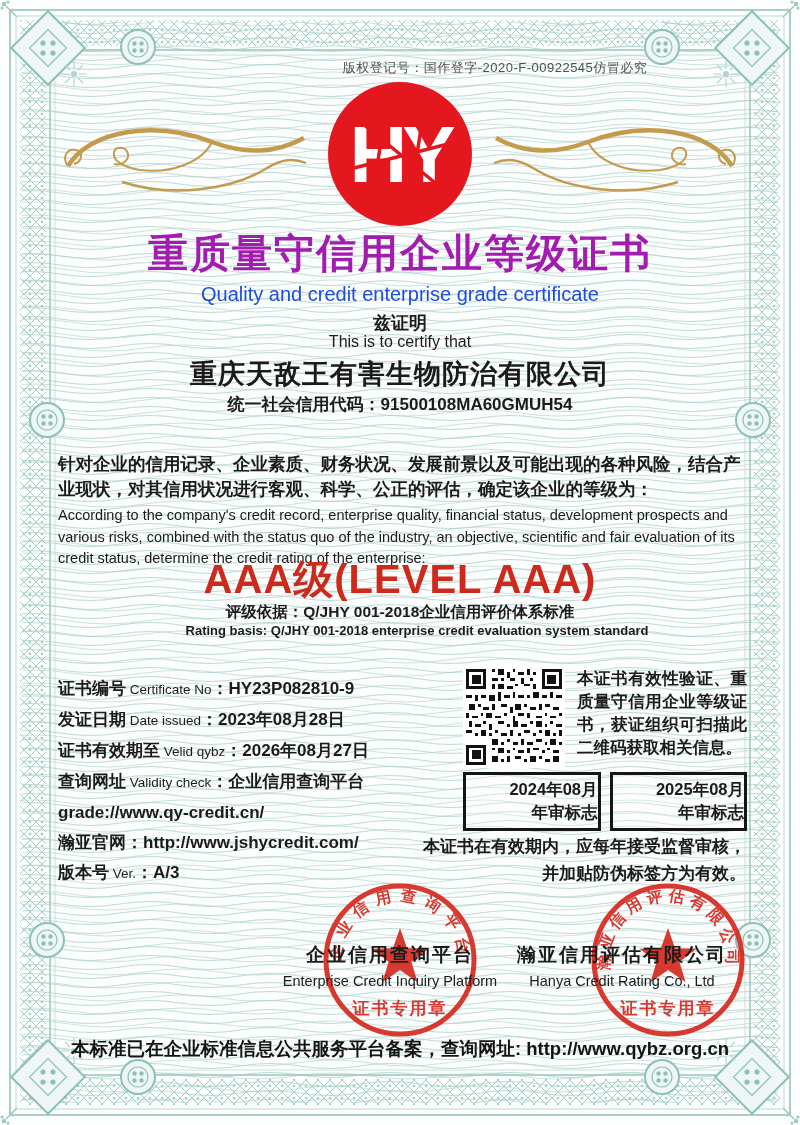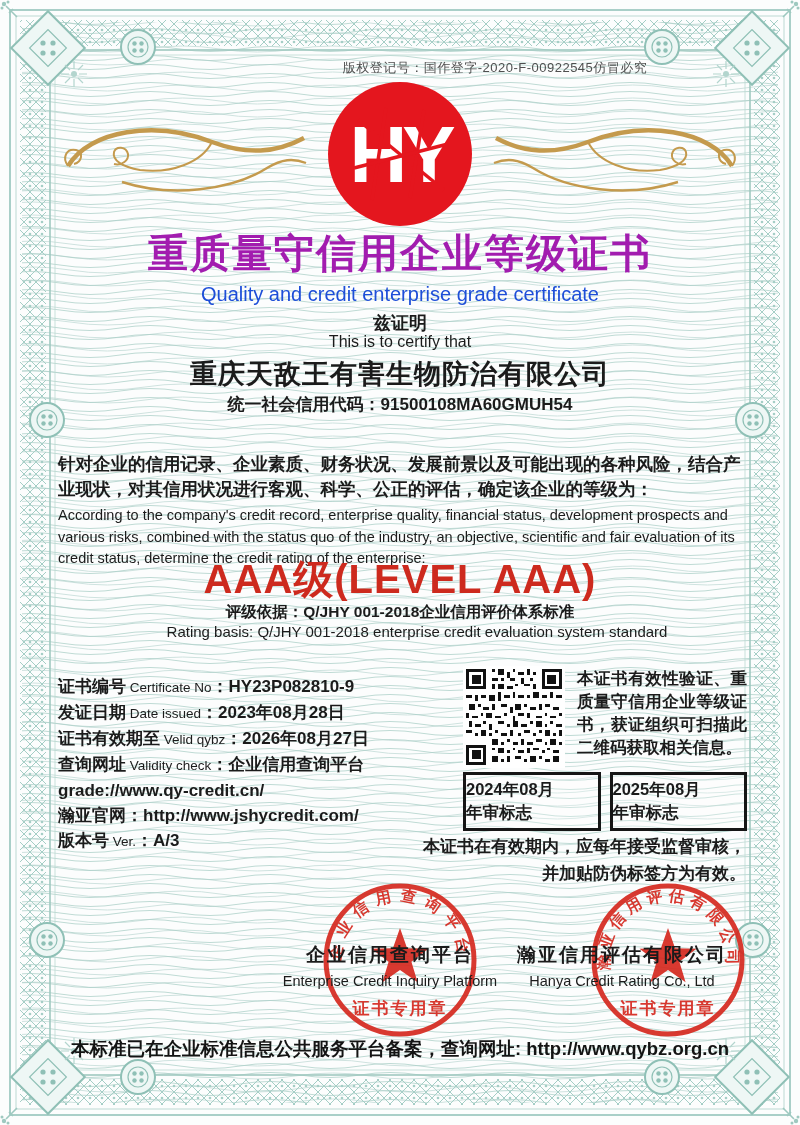--- a/index.html
+++ b/index.html
@@ -22,30 +22,30 @@
   .certify-cn{top:311px;font-size:18px;font-weight:600;}
   .certify-en{top:333px;font-size:16px;font-weight:500;}
   .company-name{top:356px;font-size:27px;font-weight:900;letter-spacing:1px;}
   .company-code{top:393px;font-size:17px;font-weight:700;}
   .company-addr{top:415px;font-size:17px;font-weight:700;}
   .eval{top:452px;left:58px;width:686px;}
   .eval .cn{margin:0;font-size:17.5px;font-weight:700;line-height:1.45;}
   .eval .en{margin:2px 0 0 0;font-size:14.5px;font-weight:500;line-height:1.5;}
   .grade{top:552px;font-size:40px;font-weight:900;letter-spacing:1px;}
   .basis-cn{top:602px;font-size:15.5px;font-weight:700;}
-  .basis-en{top:623px;font-size:15px;font-weight:400;margin-left:34px;}
-  .details{top:674px;left:58px;line-height:25px;}
+  .basis-en{top:623px;font-size:13px;font-weight:700;margin-left:34px;}
+  .details{top:674px;left:58px;line-height:30px;}
   .d-row{white-space:nowrap;}
   .d-cn{font-size:17px;font-weight:700;}
   .d-en{font-size:13.5px;font-weight:500;}
   .d-val{font-size:17px;font-weight:700;}
   .qr-box{top:666px;left:463px;width:102px;height:102px;background:#fff;padding:3px;box-sizing:border-box;}
   .qr-note{top:667px;left:577px;width:170px;font-size:16.5px;font-weight:700;line-height:23px;text-align:justify;}
   .marks{top:772px;left:463px;width:284px;display:flex;gap:9px;}
-  .mark-box{flex:1;border:3px solid #161616;text-align:left;padding:3px 0 4px 0;background:rgba(255,255,255,.25);}
+  .mark-box{flex:1;border:3px solid #161616;text-align:right;padding:3px 0 4px 0;background:rgba(255,255,255,.25);}
   .mark-box div{font-size:16.5px;font-weight:700;line-height:23px;}
   .supervision{top:833px;left:406px;width:340px;text-align:right;font-size:17px;font-weight:700;line-height:27px;white-space:nowrap;}
   .issuer{top:942px;width:284px;text-align:center;}
   .issuer.l{left:248px;} .issuer.r{left:480px;}
   .issuer .cn{font-size:19px;font-weight:600;letter-spacing:2px;}
   .issuer .en{font-size:14.5px;font-weight:500;margin-top:5px;}
   .seal{position:absolute;width:160px;height:160px;opacity:.92;}
   .seal.l{left:320px;top:880px;} .seal.r{left:588px;top:880px;}
   .footer-line{top:1036px;font-size:18.5px;font-weight:800;color:#141414;}
 </style>

